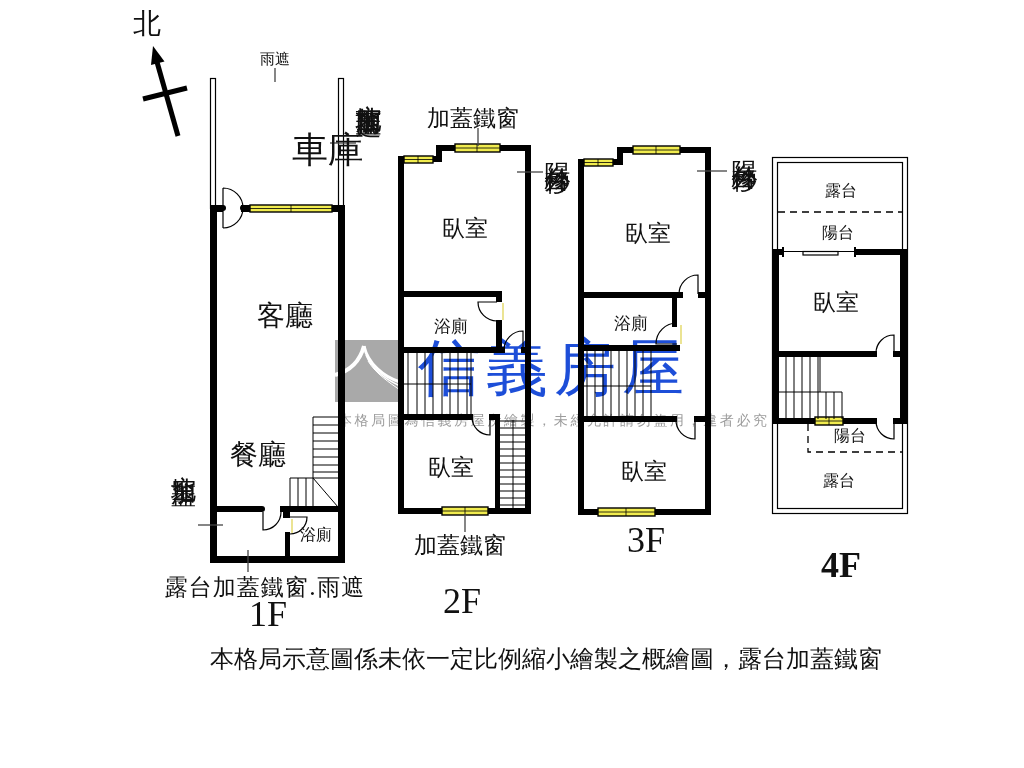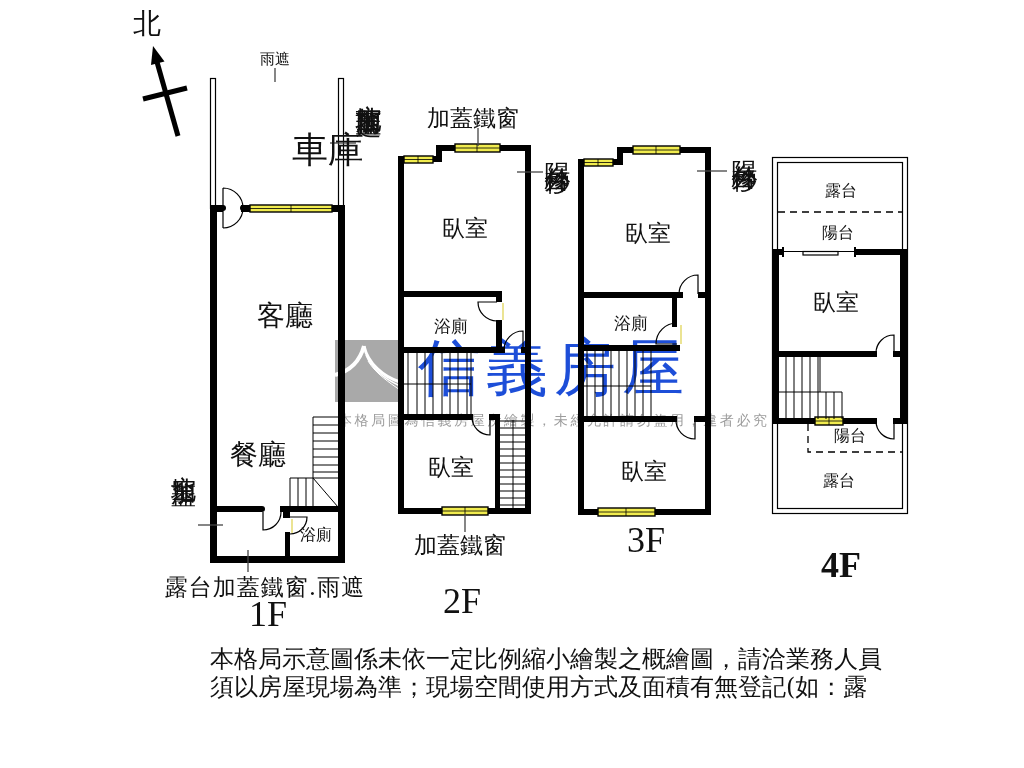--- a/index.html
+++ b/index.html
@@ -337,17 +337,16 @@
     <rect x="335" y="340" width="65" height="62" fill="#a9a9a9"></rect>
     <path d="M335,375 C350,371 360,361 364,346" stroke="#fff" stroke-width="4" fill="none"></path>
     <path d="M364,346 C368,364 384,377 400,382" stroke="#fff" stroke-width="3" fill="none"></path>
     <path d="M366,355 C372,370 387,380 400,386" stroke="#fff" stroke-width="1.5" fill="none"></path>
     <path d="M368,361 C376,374 390,383 400,390" stroke="#fff" stroke-width="1" fill="none"></path>
   </svg>
   <div class="wm-brand">信義房屋</div>
   <div class="wm-notice">本格局圖為信義房屋所繪製，未經允許請勿盜用，違者必究</div>
 
   <div class="disclaimer">
-    <div>本格局示意圖係未依一定比例縮小繪製之概繪圖，請洽業務人員</div>
-    <div>須以房屋現場為準；現場空間使用方式及面積有無登記(如：露</div>
+    <div>本格局示意圖係未依一定比例縮小繪製之概繪圖，露台加蓋鐵窗</div>
   </div>
 
 </div>
 
 </body></html>

